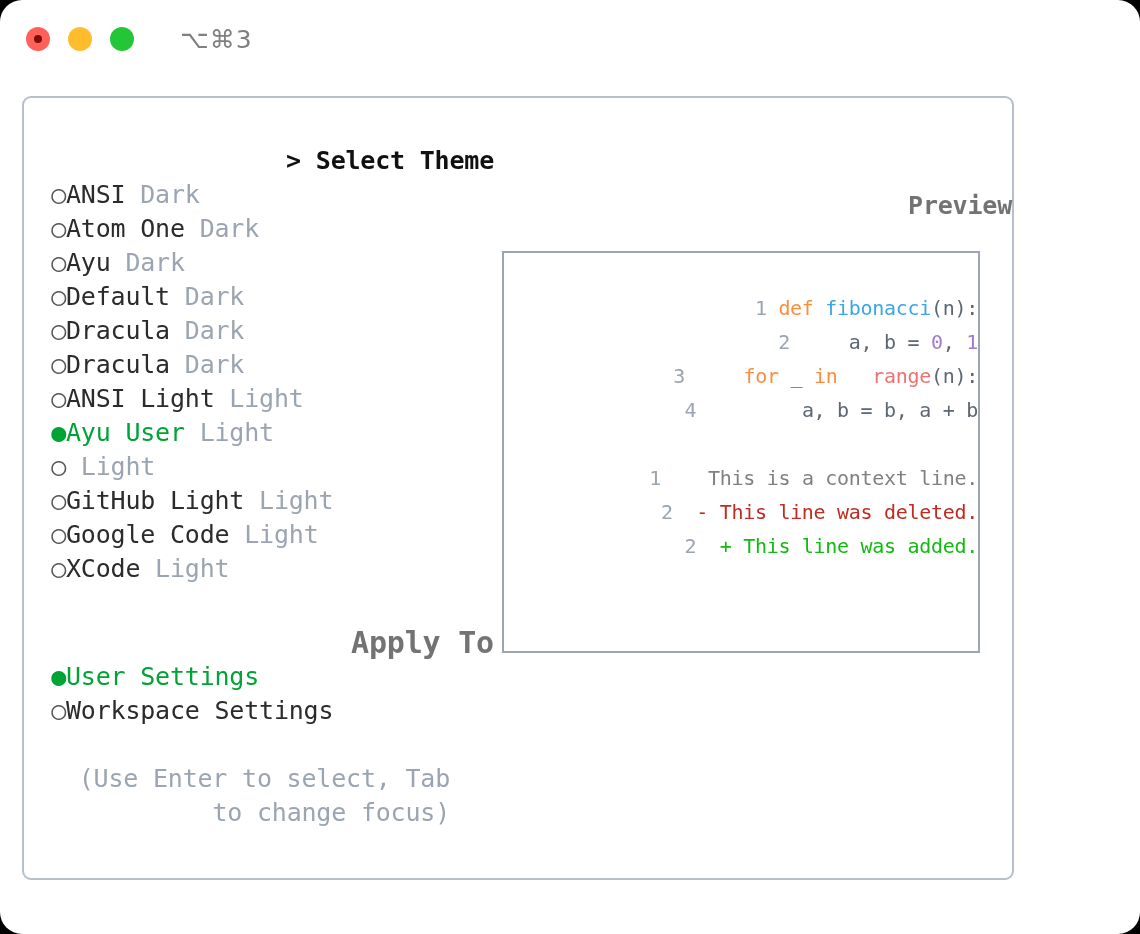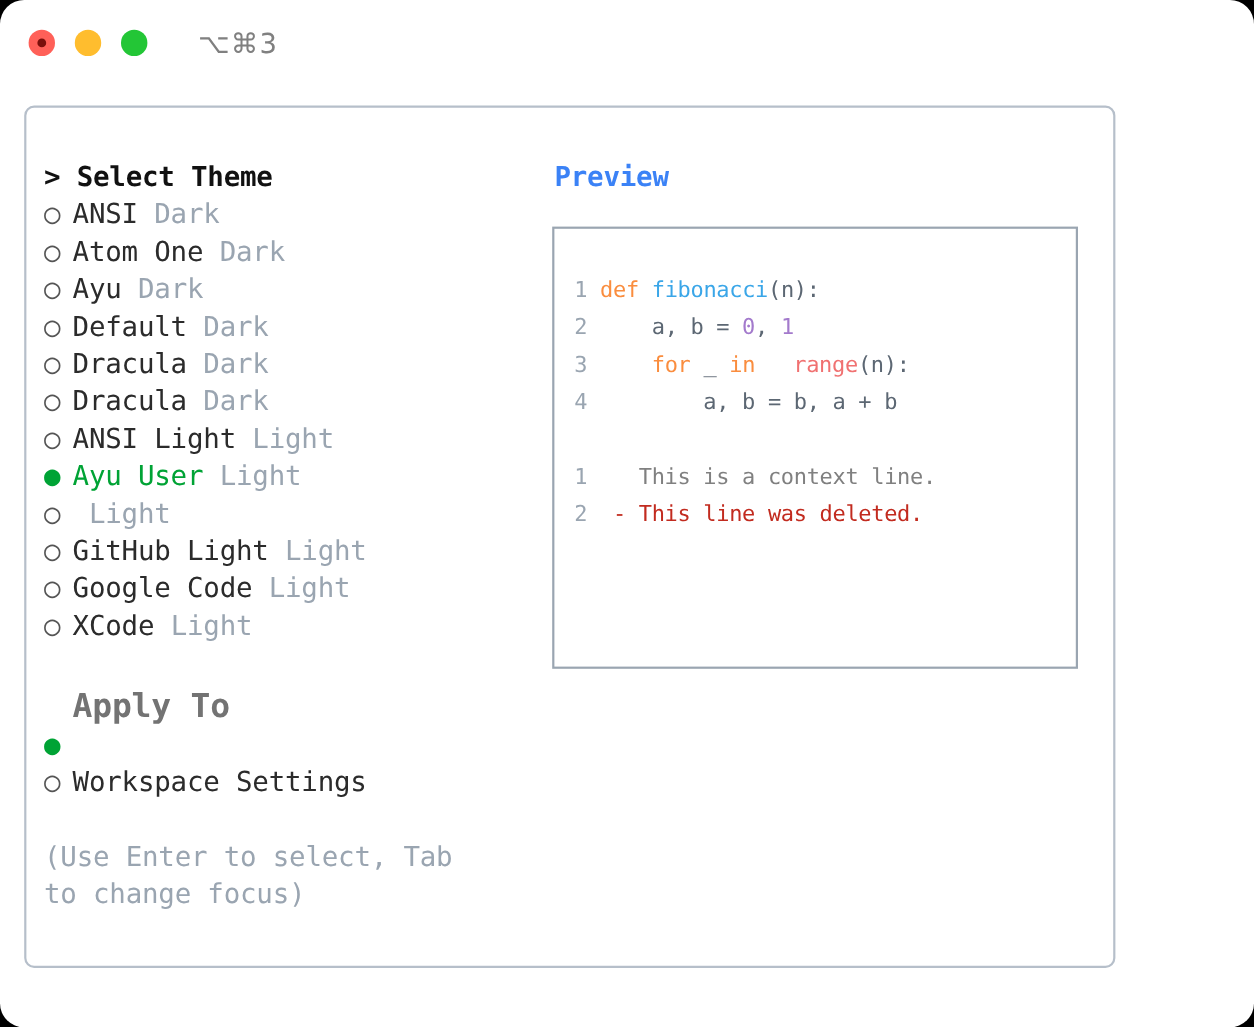--- a/index.html
+++ b/index.html
@@ -65,23 +65,24 @@
     width: 992px;
     height: 784px;
     border: 2px solid #b6bfca;
     border-radius: 9px;
     box-sizing: border-box;
     background: #fff;
   }
 
   .panel-inner {
     display: flex;
-    padding: 46px 16px 0 0;
+    padding: 46px 0 0 0;
     height: 100%;
     box-sizing: border-box;
+    text-align: right;
   }
 
   .col-left {
     width: 470px;
     padding-left: 16px;
     box-sizing: border-box;
   }
   .col-right {
     flex: 1;
     padding-left: 8px;
@@ -134,25 +135,26 @@
     font-size: 25px;
     line-height: 34px;
     width: 410px;
     letter-spacing: -0.2px;
   }
 
   
   .preview-title {
     font-size: 25px;
     font-weight: bold;
-    color: #3b82f6;
+    color: #737373;
     white-space: pre;
     line-height: 34px;
     margin-left: 2px;
     letter-spacing: -0.2px;
+    margin-top: 45px;
   }
   .preview-box {
     margin-top: 28px;
     width: 478px;
     height: 402px;
     border: 2px solid #9aa5b1;
     box-sizing: border-box;
     padding: 38px 0 0 18px;
     background: #fff;
   }
@@ -203,40 +205,41 @@
             <div class="theme-row selected"><span class="bullet sel">●</span><span class="theme-name">Ayu User</span><span class="theme-kind"> Light</span></div>
             <div class="theme-row"><span class="bullet">○</span><span class="theme-kind"> Light</span></div>
             <div class="theme-row"><span class="bullet">○</span><span class="theme-name">GitHub Light</span><span class="theme-kind"> Light</span></div>
             <div class="theme-row"><span class="bullet">○</span><span class="theme-name">Google Code</span><span class="theme-kind"> Light</span></div>
             <div class="theme-row"><span class="bullet">○</span><span class="theme-name">XCode</span><span class="theme-kind"> Light</span></div>
           </div>
 
         <div class="spacer-lg"></div>
         <div class="group-heading">Apply To</div>
         <div id="apply-list">
-            <div class="theme-row selected"><span class="bullet sel">●</span></div>
+            <div class="theme-row selected"><span class="bullet sel">●</span><span class="theme-name">User Settings</span></div>
             <div class="theme-row"><span class="bullet">○</span><span class="theme-name">Workspace Settings</span></div>
           </div>
 
         <div class="spacer-md"></div>
         <div class="hint">(Use Enter to select, Tab to change focus)</div>
       </div>
 
       <div class="col-right">
         <div class="preview-title">Preview</div>
         <div class="preview-box">
           <div id="code-block">
               <div class="code-line"><span class="ln">1</span><span class="plain"> </span><span class="kw">def</span><span class="plain"> </span><span class="fn">fibonacci</span><span class="plain">(n):</span></div>
               <div class="code-line"><span class="ln">2</span><span class="plain"> </span><span class="plain">    a, b = </span><span class="num">0</span><span class="plain">, </span><span class="num">1</span></div>
               <div class="code-line"><span class="ln">3</span><span class="plain"> </span><span class="plain">    </span><span class="kw">for</span><span class="plain"> _ </span><span class="kw">in</span><span class="plain"> </span><span class="bi">range</span><span class="plain">(n):</span></div>
               <div class="code-line"><span class="ln">4</span><span class="plain"> </span><span class="plain">        a, b = b, a + b</span></div>
             </div>
           <div class="gap"></div>
           <div id="diff-block">
               <div class="code-line"><span class="ln">1</span><span class="d-ctx">    This is a context line.</span></div>
               <div class="code-line"><span class="ln">2</span><span class="d-del">  - This line was deleted.</span></div>
+              <div class="code-line"><span class="ln">2</span><span class="d-add">  + This line was added.</span></div>
             </div>
         </div>
       </div>
 
     </div>
   </div>
 </div>
 
 </body></html>

